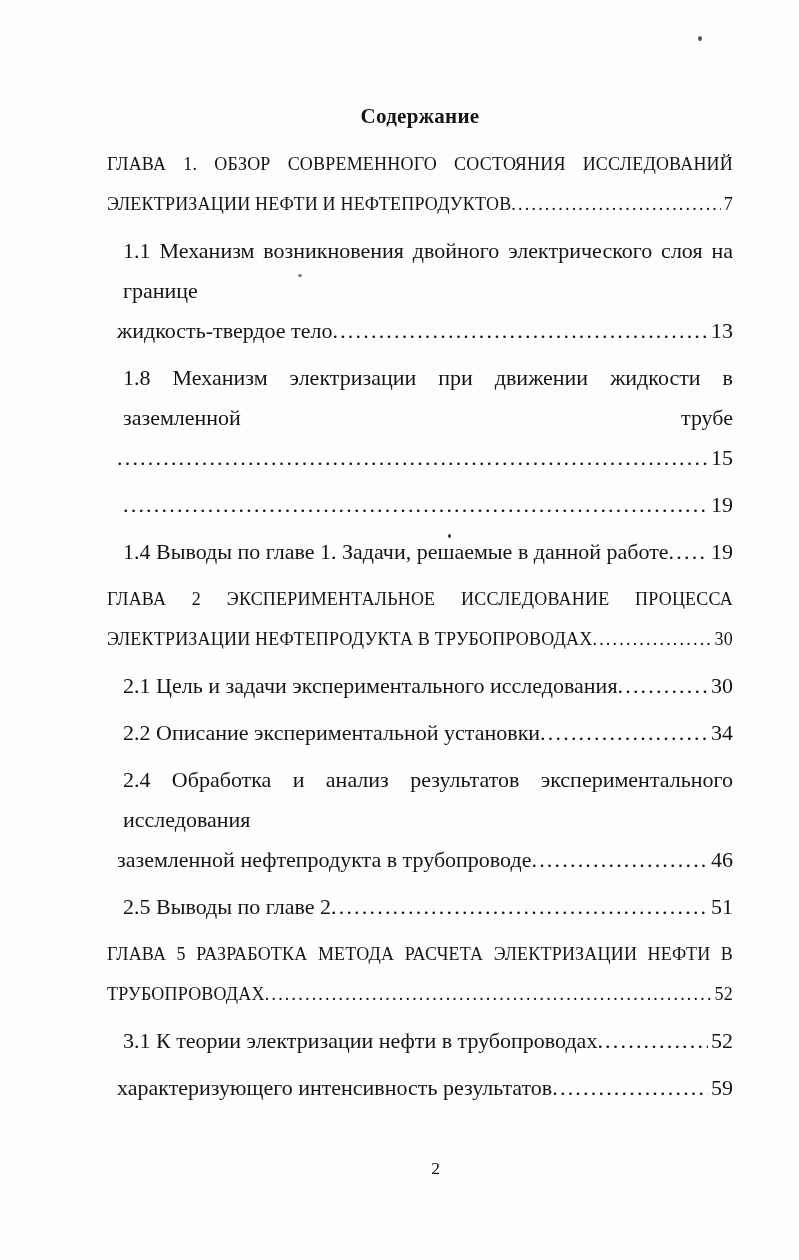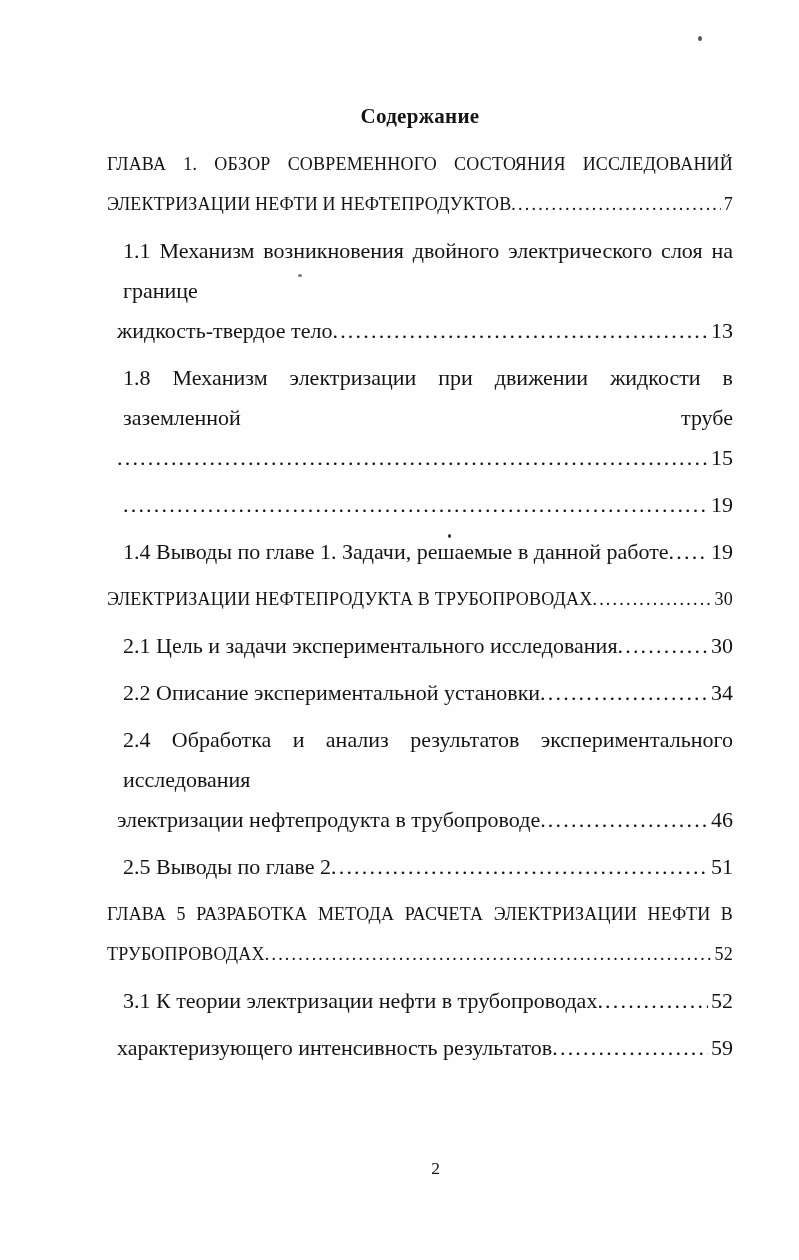--- a/index.html
+++ b/index.html
@@ -126,20 +126,21 @@
 
     <div class="entry sub">
       <div class="line fline ind">
         <span class="t">1.4 Выводы по главе 1. Задачи, решаемые в данной работе</span>
         <span class="leader"></span>
         <span class="pg">19</span>
       </div>
     </div>
 
     <div class="entry chapter">
+      <div class="line jline"><span>ГЛАВА 2 ЭКСПЕРИМЕНТАЛЬНОЕ ИССЛЕДОВАНИЕ ПРОЦЕССА</span></div>
       <div class="line fline">
         <span class="t">ЭЛЕКТРИЗАЦИИ НЕФТЕПРОДУКТА В ТРУБОПРОВОДАХ</span>
         <span class="leader"></span>
         <span class="pg">30</span>
       </div>
     </div>
 
     <div class="entry sub">
       <div class="line fline ind">
         <span class="t">2.1 Цель и задачи экспериментального исследования</span>
@@ -153,21 +154,21 @@
         <span class="t">2.2 Описание экспериментальной установки</span>
         <span class="leader"></span>
         <span class="pg">34</span>
       </div>
     </div>
 
 
     <div class="entry sub">
       <div class="line jline ind"><span>2.4 Обработка и анализ результатов экспериментального исследования</span></div>
       <div class="line fline">
-        <span class="t">электризации нефтепродукта в трубопроводе</span>
+        <span class="t">заземленной нефтепродукта в трубопроводе</span>
         <span class="leader"></span>
         <span class="pg">46</span>
       </div>
     </div>
 
     <div class="entry sub">
       <div class="line fline ind">
         <span class="t">2.5 Выводы по главе 2</span>
         <span class="leader"></span>
         <span class="pg">51</span>

